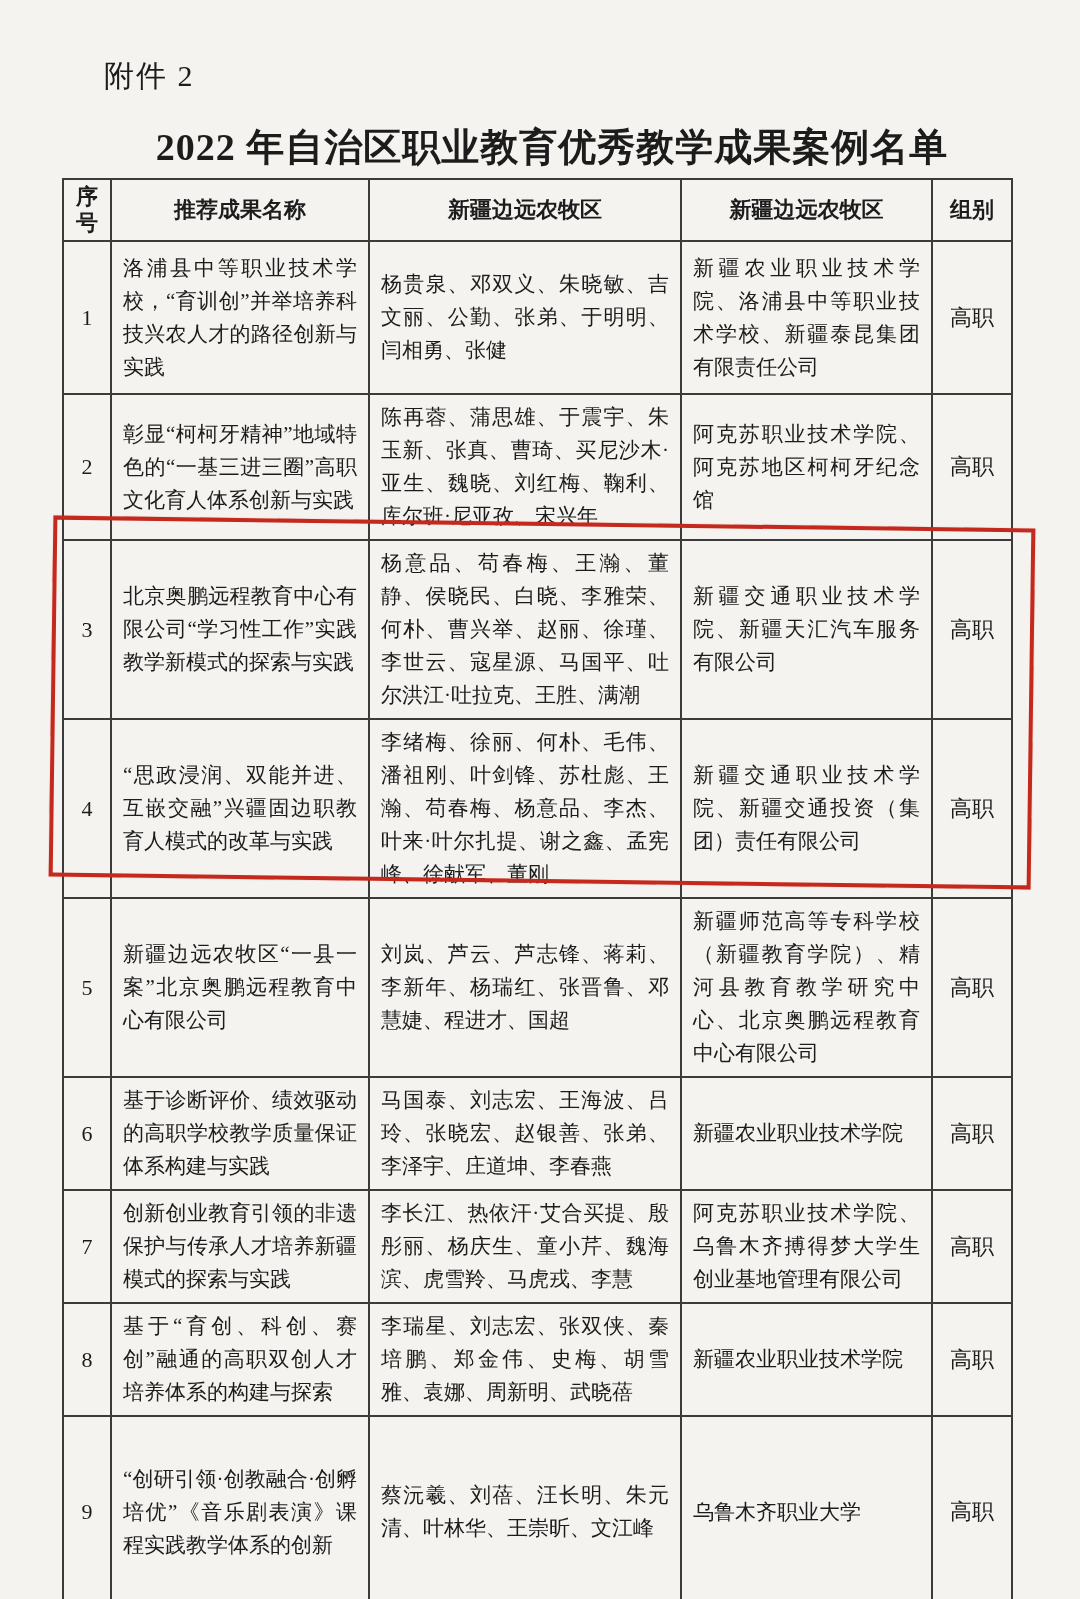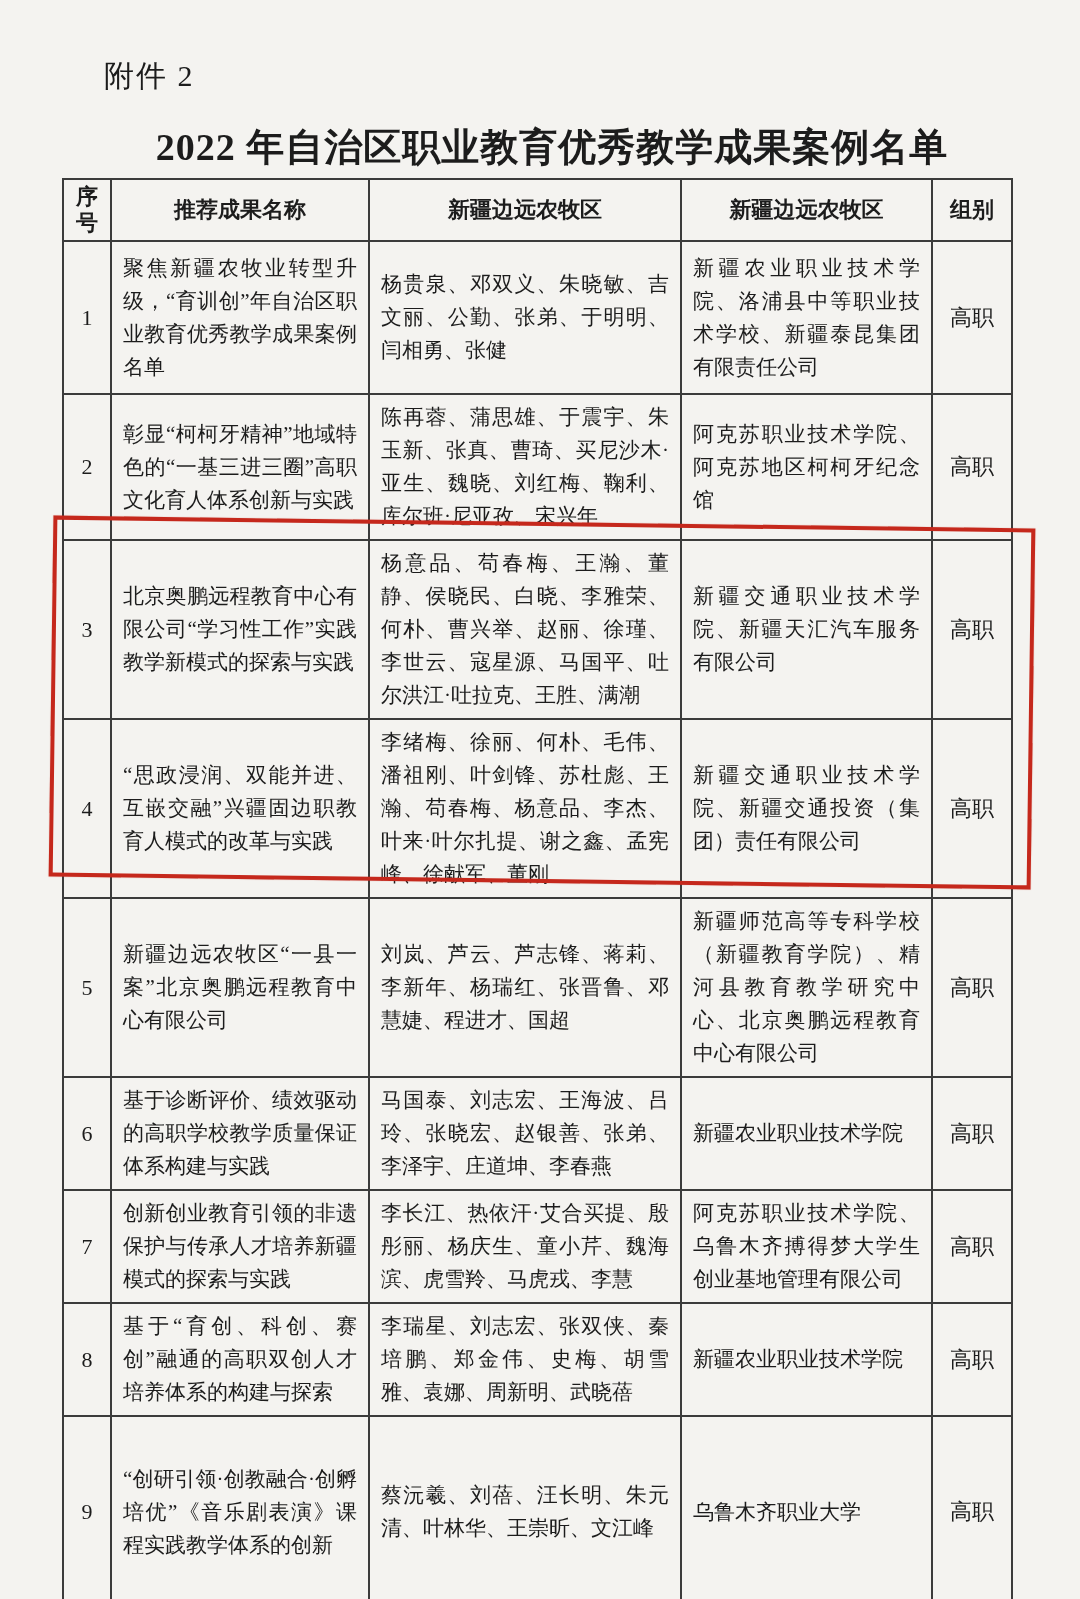--- a/index.html
+++ b/index.html
@@ -100,21 +100,21 @@
       <th>序号</th>
       <th>推荐成果名称</th>
       <th>新疆边远农牧区</th>
       <th>新疆边远农牧区</th>
       <th>组别</th>
     </tr>
   </thead>
   <tbody>
     <tr style="height:153px">
       <td class="c-no">1</td>
-      <td class="c-name">聚焦新疆农牧业转型升级，“育训创”年自治区职业教育优秀教学成果案例名单</td>
+      <td class="c-name">洛浦县中等职业技术学校，“育训创”并举培养科技兴农人才的路径创新与实践</td>
       <td class="c-people">杨贵泉、邓双义、朱晓敏、吉文丽、公勤、张弟、于明明、闫相勇、张健</td>
       <td class="c-org">新疆农业职业技术学院、洛浦县中等职业技术学校、新疆泰昆集团有限责任公司</td>
       <td class="c-group">高职</td>
     </tr>
     <tr style="height:140px">
       <td class="c-no">2</td>
       <td class="c-name">彰显“柯柯牙精神”地域特色的“一基三进三圈”高职文化育人体系创新与实践</td>
       <td class="c-people">陈再蓉、蒲思雄、于震宇、朱玉新、张真、曹琦、买尼沙木·亚生、魏晓、刘红梅、鞠利、库尔班·尼亚孜、宋兴年</td>
       <td class="c-org">阿克苏职业技术学院、阿克苏地区柯柯牙纪念馆</td>
       <td class="c-group">高职</td>

